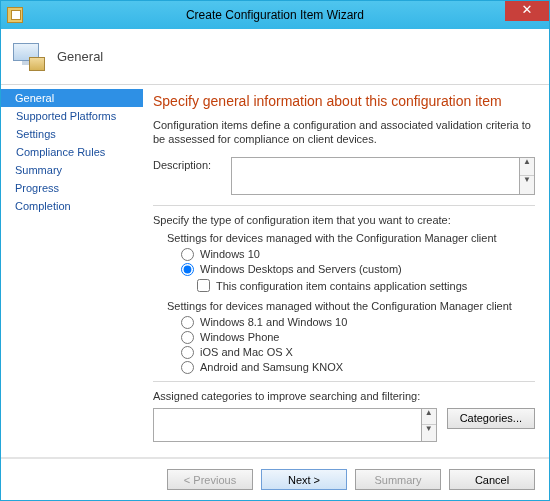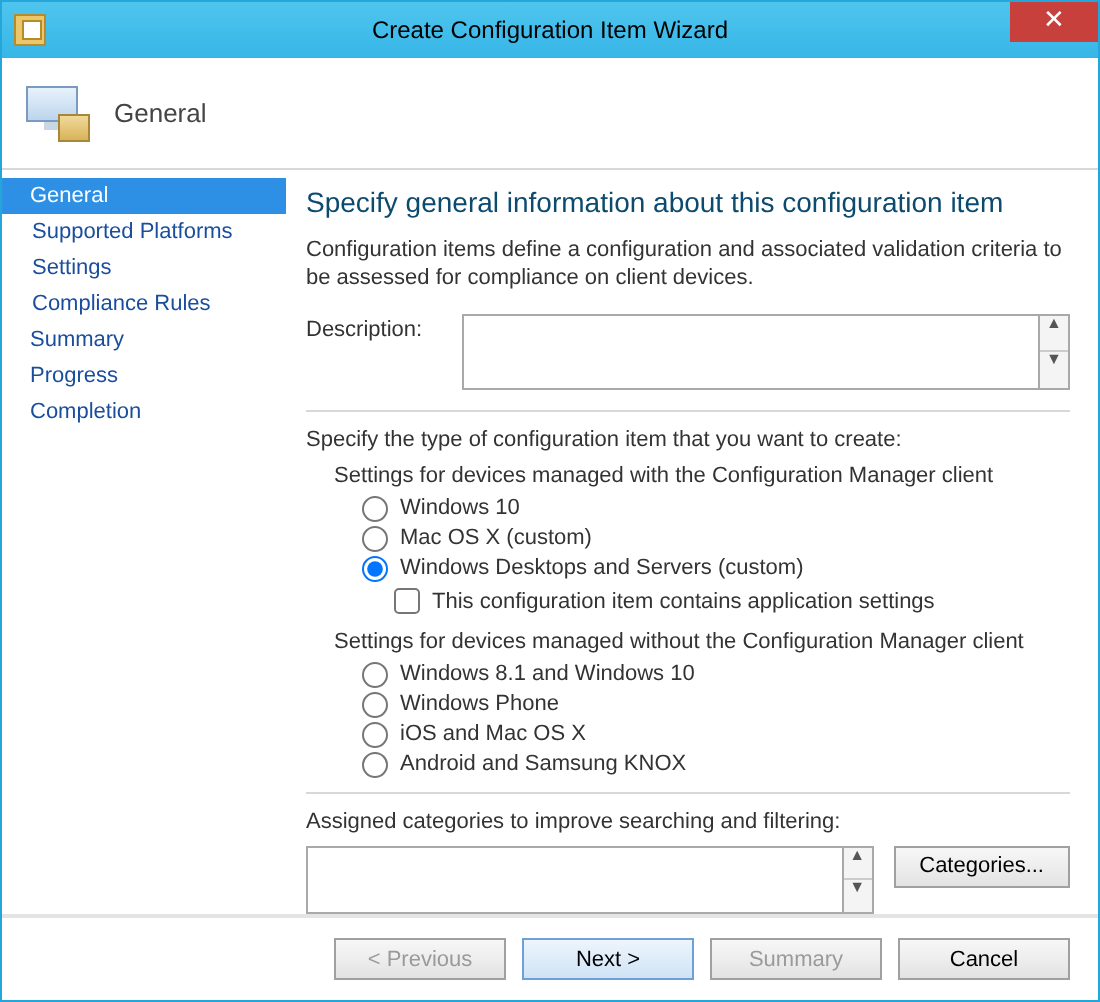--- a/index.html
+++ b/index.html
@@ -16,21 +16,21 @@
   .banner .bicon .mon:after{content:"";position:absolute;bottom:-5px;left:8px;width:10px;height:4px;background:#c9d6e4;}
   .banner .bicon .box{width:16px;height:14px;background:linear-gradient(#f1d99a,#d7b45a);border:1px solid #a8863a;position:absolute;bottom:0;right:0;}
   .banner .btitle { font-size: 13px; color:#444;}
   .body { flex:1; display:flex; min-height:0;}
   .nav { width: 142px; background:#fff; padding-top:4px;}
   .nav-item { padding: 3px 10px 3px 14px; color:#333; cursor:pointer; white-space:nowrap;}
   .nav-item.child { padding-left: 15px; color:#1a4e9c;}
   .nav-item.sel { background:#2e90e5; color:#fff;}
   .nav-item.link{ color:#1a4e9c;}
   .main { flex:1; padding: 8px 14px 0 10px; display:flex; flex-direction:column; min-width:0;}
-  .heading { color:#0c4a6e; font-size: 14px; margin-bottom:10px;}
+  .heading { color:#c2410c; font-size: 14px; margin-bottom:10px;}
   .intro { color:#333; line-height:1.25; margin-bottom:10px;}
   .row { display:flex; align-items:flex-start; margin-bottom:4px;}
   .lbl { width:78px; color:#333; padding-top:2px;}
   .txtwrap{flex:1; display:flex; align-items:flex-start;}
   input.txt { flex:1; height:18px; border:1px solid #7a9bbf; padding:1px 3px; outline:1px solid #3399ff; outline-offset:-1px;}
   .err { width:14px; height:14px; margin-left:3px; border-radius:50%; background:#e04b2a; color:#fff; font-weight:bold; text-align:center; line-height:13px; font-size:10px;}
   .desc { flex:1; display:flex;}
   textarea.ta { flex:1; height:38px; border:1px solid #a9a9a9; resize:none; padding:2px 3px; font-family:inherit; font-size:11px;}
   .spin { width:15px; display:flex; flex-direction:column; border:1px solid #a9a9a9; border-left:none;}
   .spin div{flex:1; text-align:center; font-size:8px; line-height:1; color:#555; cursor:pointer; background:#f4f4f4;}
@@ -98,24 +98,20 @@
       <div class="hr"></div>
 
       <div class="gtitle">Specify the type of configuration item that you want to create:</div>
 
       <div class="subtitle">Settings for devices managed with the Configuration Manager client</div>
       <label class="opt">
           <input type="radio" name="g1" style="">
           <span>Windows 10</span>
         </label>
       <label class="opt">
-          <input type="radio" name="g1" style="">
-          <span>Mac OS X (custom)</span>
-        </label>
-      <label class="opt">
           <input type="radio" name="g1" checked="" style="">
           <span>Windows Desktops and Servers (custom)</span>
         </label>
       <label class="chk">
           <input type="checkbox" style="">
           <span>This configuration item contains application settings</span>
         </label>
 
       <div class="subtitle">Settings for devices managed without the Configuration Manager client</div>
       <label class="opt">

